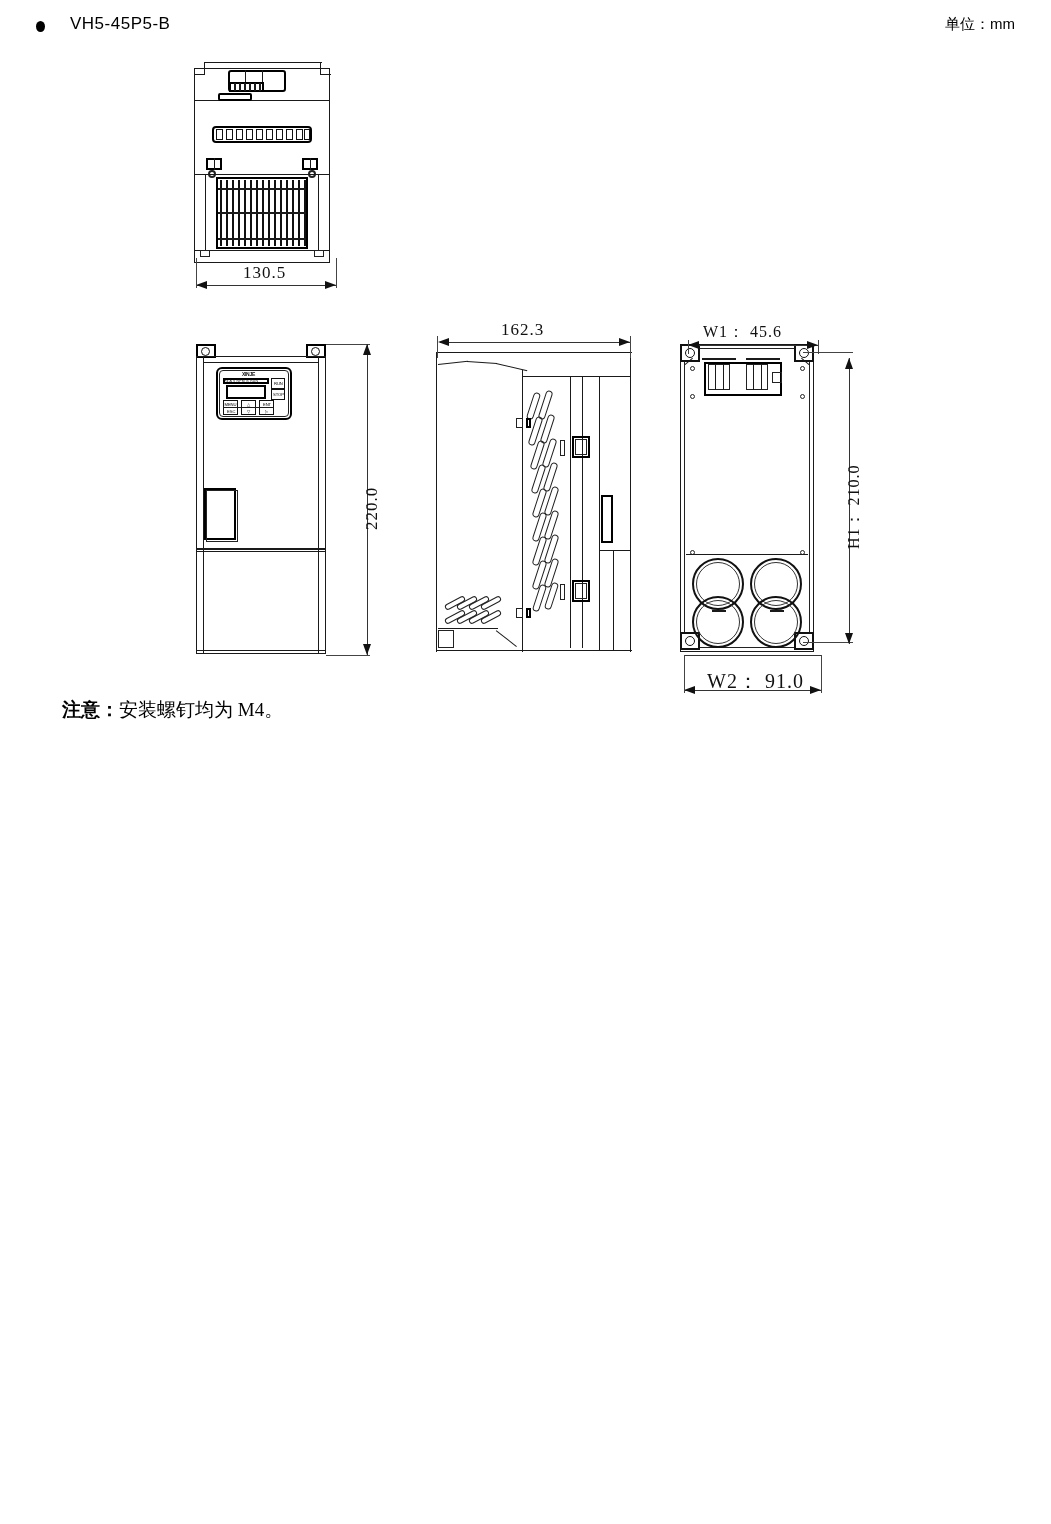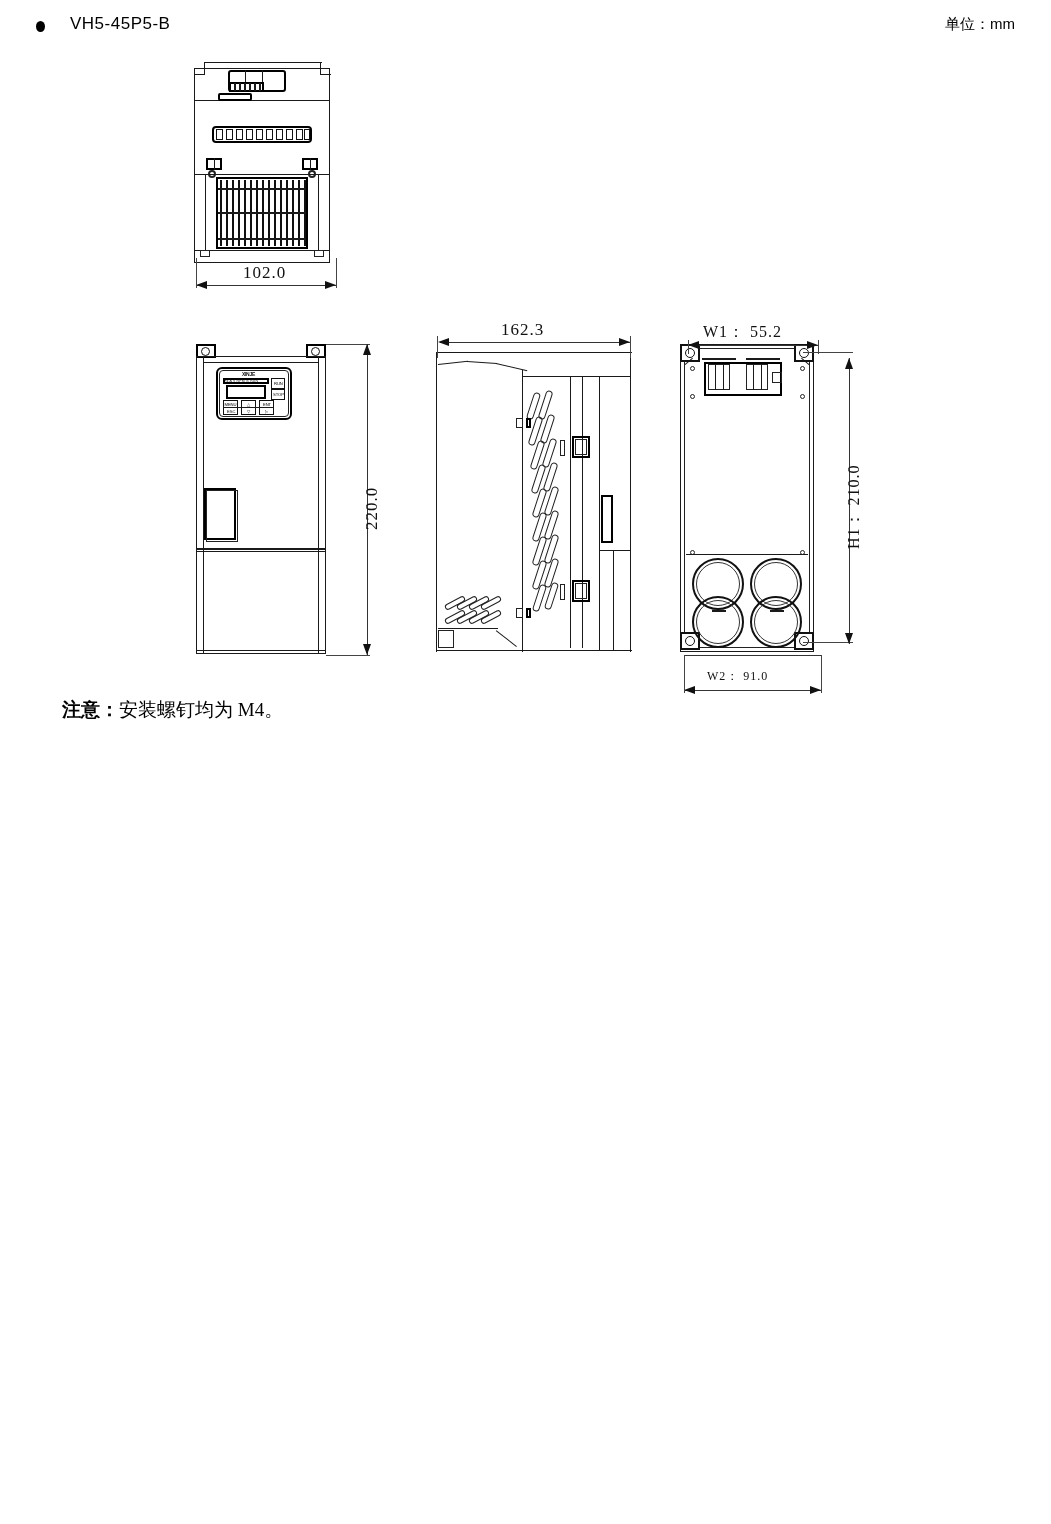--- a/index.html
+++ b/index.html
@@ -280,21 +280,21 @@
   <div class="ln" style="left:28px; top:176px; width:88px; height:1.6px;"></div>
 
   <div class="ln" style="left:15px; top:112px; width:1.2px; height:76px;"></div>
   <div class="ln" style="left:128px; top:112px; width:1.2px; height:76px;"></div>
   <div class="ln" style="left:4px; top:188px; width:136px; height:1.2px;"></div>
   <div class="box-thin" style="left:10px; top:188px; width:10px; height:7px;"></div>
   <div class="box-thin" style="left:124px; top:188px; width:10px; height:7px;"></div>
 </div>
 
 <div>
-  <div class="dim-text" style="left:243px; top:263px;">102.0</div>
+  <div class="dim-text" style="left:243px; top:263px;">130.5</div>
   <div class="dim-line" style="left:196px; top:285px; width:140px;"></div>
   <div class="arr arr-l" style="left:196px; top:281px;"></div>
   <div class="arr arr-r" style="left:325px; top:281px;"></div>
   <div class="ext-line" style="left:196px; top:258px; height:30px;"></div>
   <div class="ext-line" style="left:336px; top:258px; height:30px;"></div>
 </div>
 
 <div class="view" style="left:190px; top:340px; width:150px; height:320px;">
 
   <div class="box-thick" style="left:6px; top:4px; width:20px; height:14px;"></div>
@@ -471,28 +471,28 @@
   <div class="fan-hole" style="left:20px; top:218px; width:52px; height:52px;"></div>
   <div class="fan-hole" style="left:78px; top:218px; width:52px; height:52px;"></div>
   <div class="fan-hole" style="left:20px; top:256px; width:52px; height:52px;"></div>
   <div class="fan-hole" style="left:78px; top:256px; width:52px; height:52px;"></div>
   <div class="ln" style="left:40px; top:270px; width:14px; height:2px;"></div>
   <div class="ln" style="left:98px; top:270px; width:14px; height:2px;"></div>
 </div>
 
 <div>
 
-  <div class="dim-text" style="left:703px; top:322px; font-size:16px;">W1： 55.2</div>
+  <div class="dim-text" style="left:703px; top:322px; font-size:16px;">W1： 45.6</div>
   <div class="dim-line" style="left:690px; top:345px; width:128px;"></div>
   <div class="arr arr-l" style="left:688px; top:341px;"></div>
   <div class="arr arr-r" style="left:807px; top:341px;"></div>
   <div class="ext-line" style="left:688px; top:340px; height:14px;"></div>
   <div class="ext-line" style="left:818px; top:340px; height:14px;"></div>
 
-  <div class="dim-text" style="left:707px; top:668px; font-size:12px;">W2： 91.0</div>
+  <div class="dim-text" style="left:707px; top:668px; font-size:20px;">W2： 91.0</div>
   <div class="dim-line" style="left:685px; top:655px; width:136px;"></div>
   <div class="dim-line" style="left:685px; top:690px; width:136px;"></div>
   <div class="arr arr-l" style="left:684px; top:686px;"></div>
   <div class="arr arr-r" style="left:810px; top:686px;"></div>
   <div class="ext-line" style="left:684px; top:655px; height:38px;"></div>
   <div class="ext-line" style="left:821px; top:655px; height:38px;"></div>
 
   <div class="ext-line-h" style="left:803px; top:352px; width:50px;"></div>
   <div class="ext-line-h" style="left:803px; top:642px; width:50px;"></div>
   <div class="dim-line-v" style="left:849px; top:358px; height:286px;"></div>

